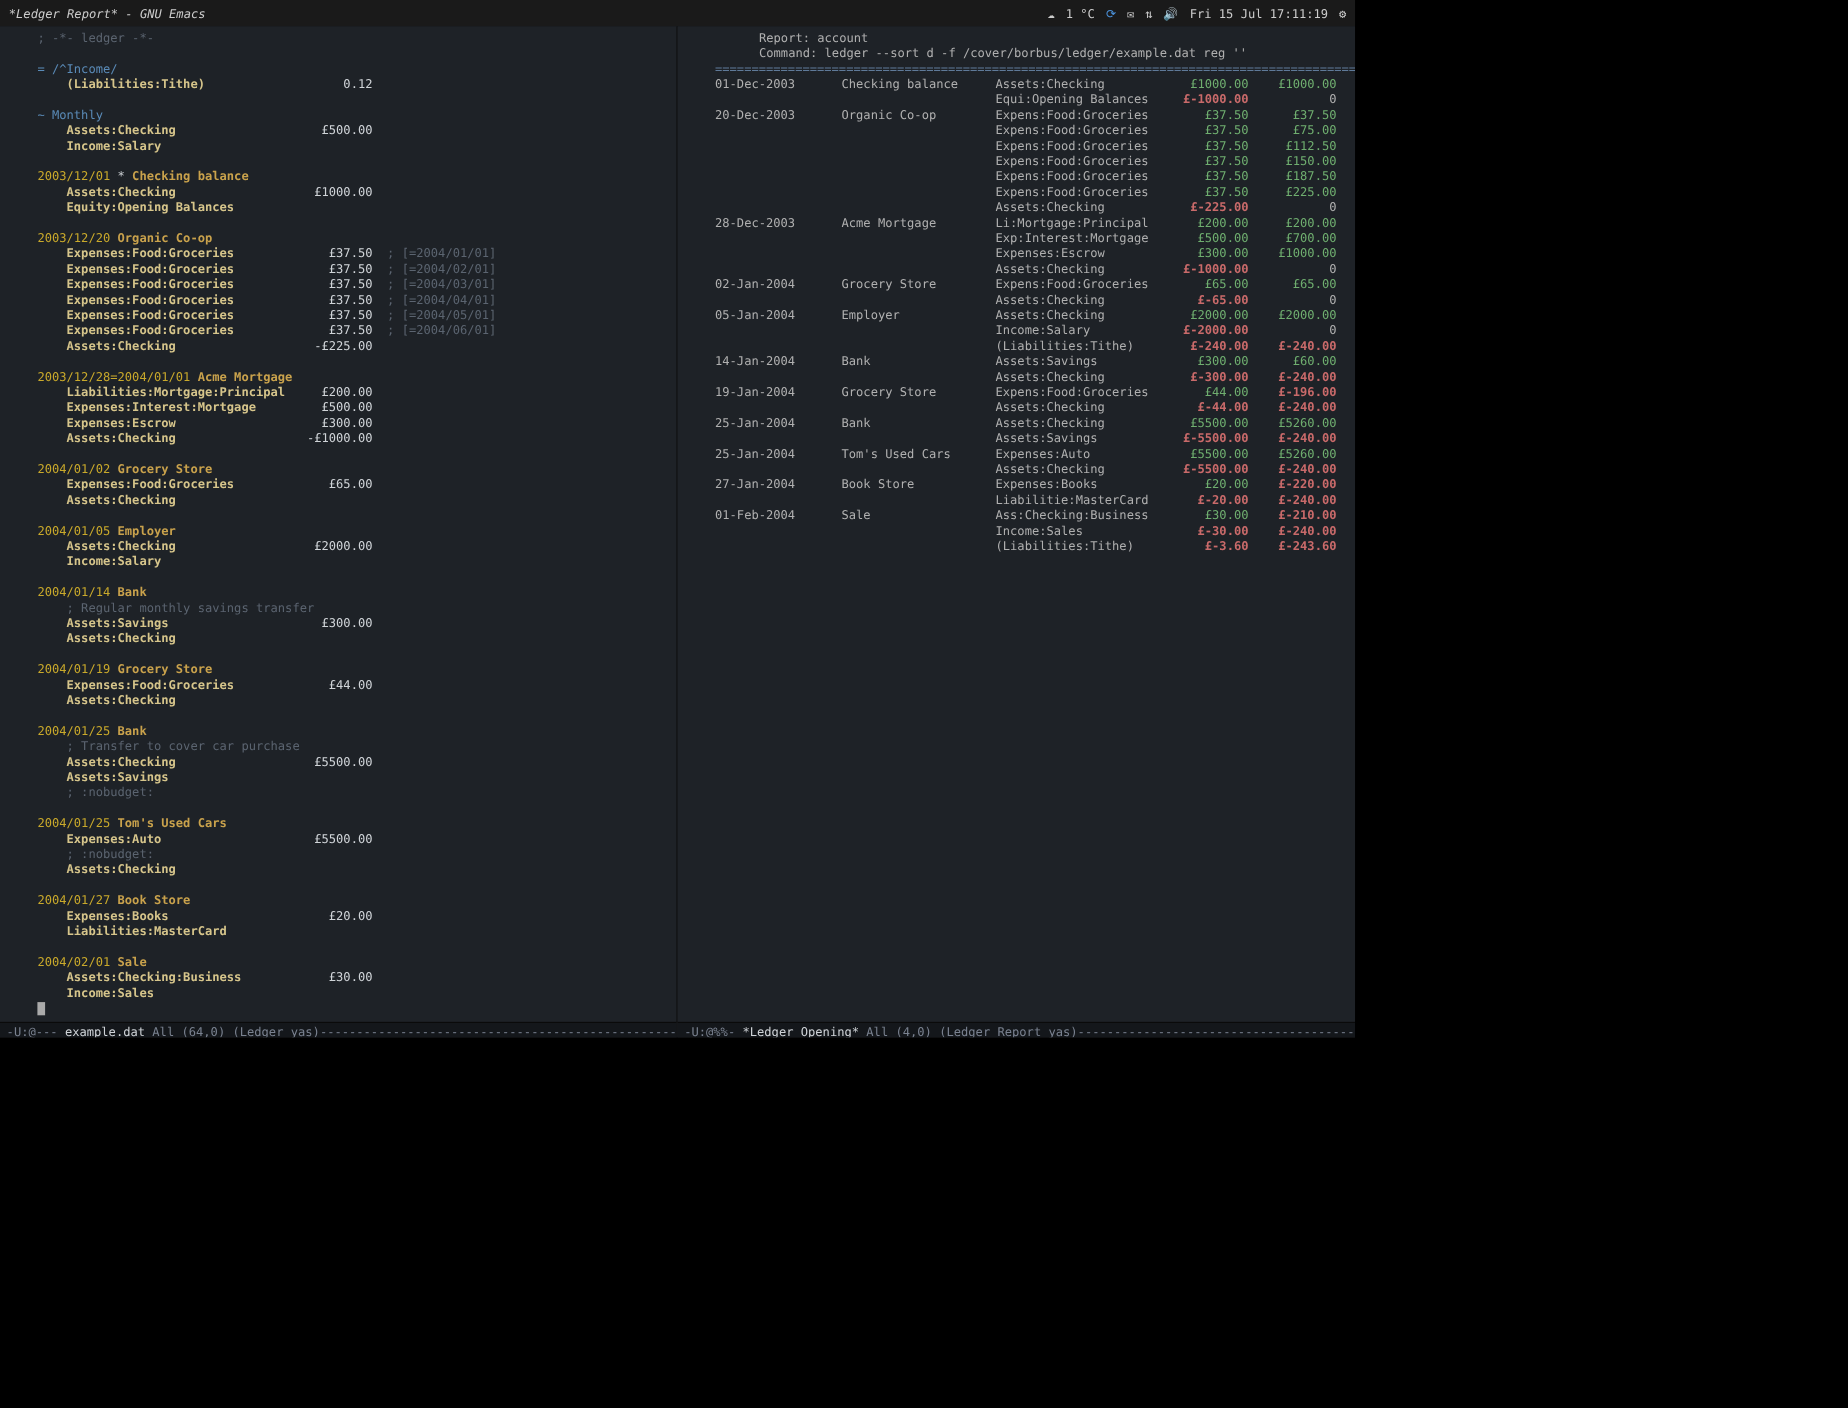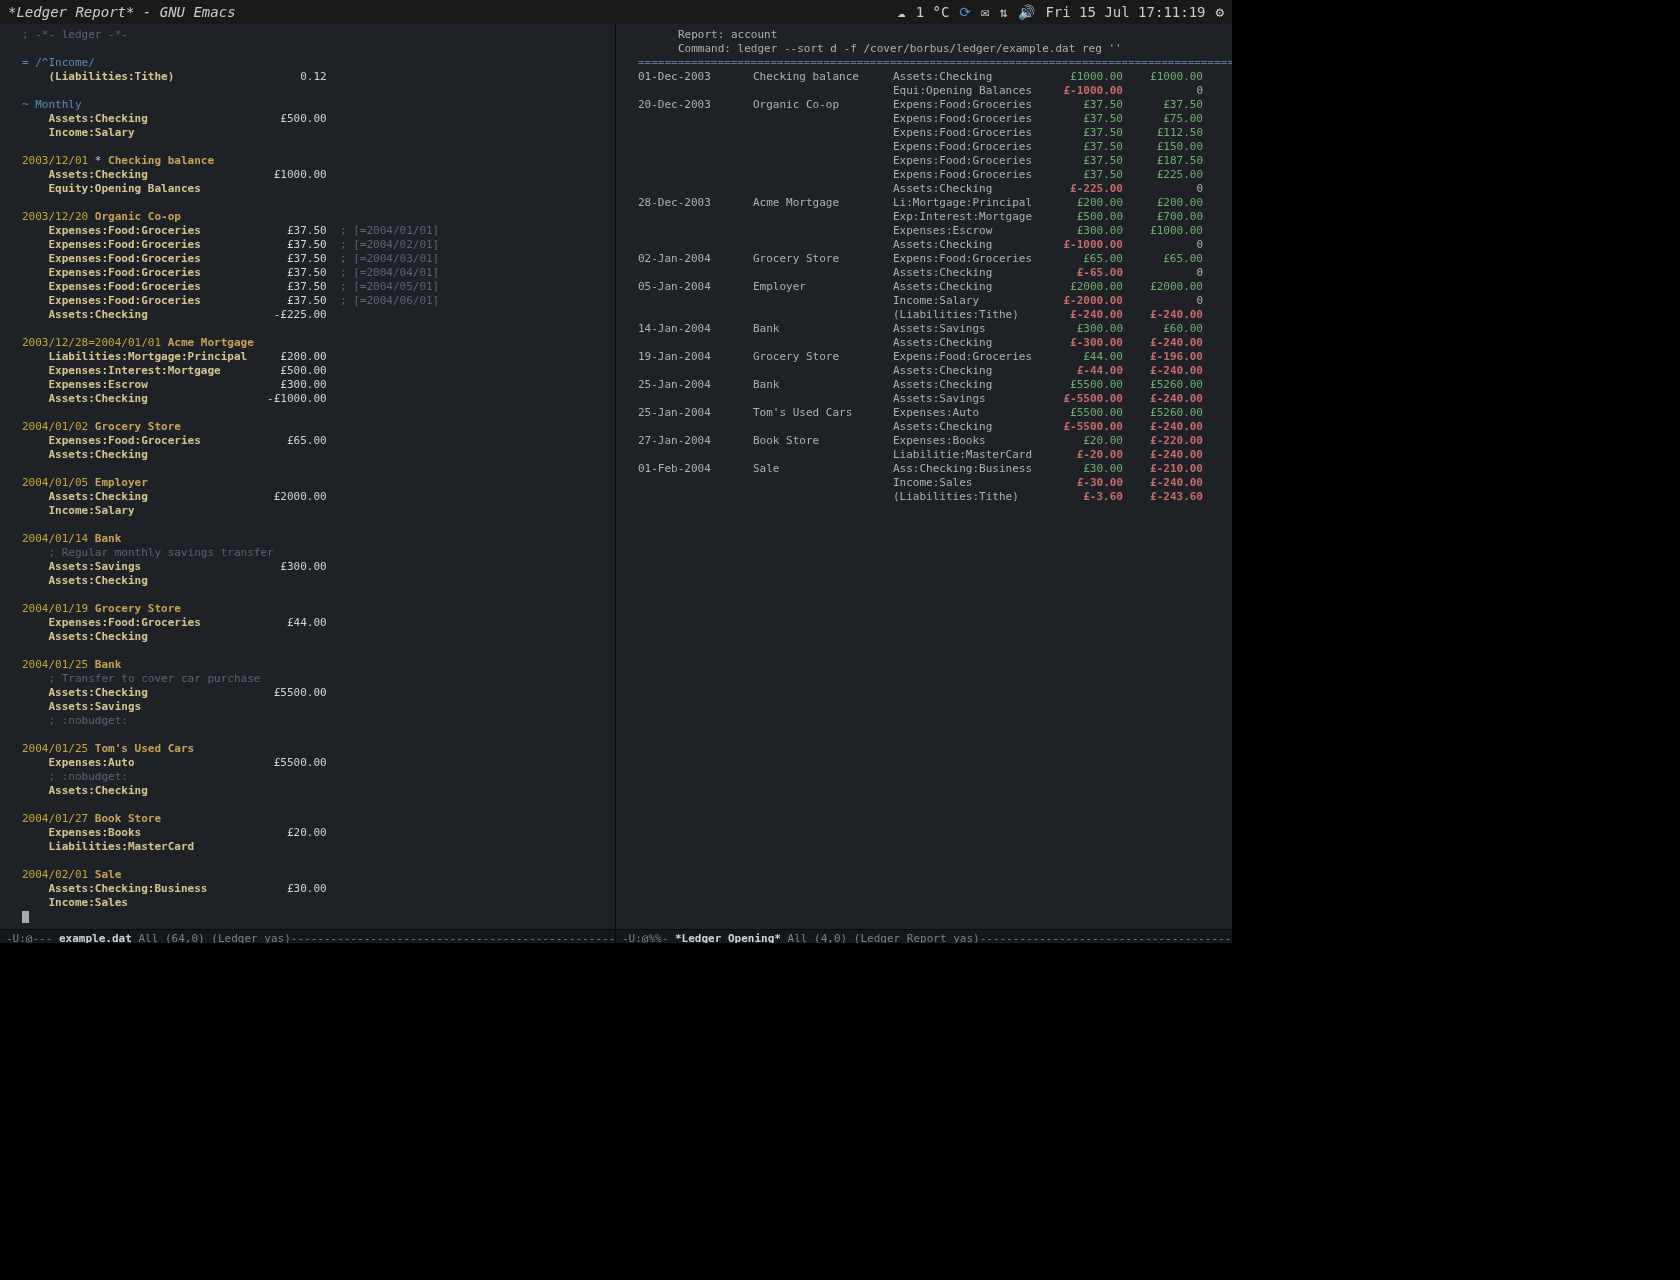--- a/index.html
+++ b/index.html
@@ -12,21 +12,21 @@
     height: 943px;
     overflow: hidden;
   }
   .titlebar {
     background: #1a1a1a;
     color: #ccc;
     height: 20px;
     display: flex;
     align-items: center;
     padding: 12px 8px;
-    font-size: 14px;
+    font-size: 11px;
     justify-content: flex-start;
   }
   .titlebar-left { flex: 1; font-style: italic; }
   .titlebar-right {
     display: flex;
     align-items: center;
     gap: 10px;
     color: #ccc;
   }
   .titlebar-right span { display: inline-flex; align-items: center; }
@@ -43,32 +43,33 @@
     display: flex;
     flex-direction: column;
   }
   .pane-left { border-right: 1px solid #0a0a0a; }
   .buffer {
     flex: 1;
     padding: 4px 8px 4px 22px;
     overflow: hidden;
     white-space: pre;
     line-height: 14px;
+    margin-left: 12px;
   }
   .modeline {
     background: #14171b;
     color: #7a8290;
     height: 18px;
     padding: 2px 6px;
     font-size: 11px;
     white-space: nowrap;
     overflow: hidden;
     border-top: 1px solid #0a0a0a;
   }
-  .modeline .buf { color: #d0d4d8; font-weight: bold; }
+  .modeline .buf { color: #d0d4d8; font-weight: normal; }
 
   
   .c-comment  { color: #5b6470; }
   .c-keyword  { color: #c9a24c; font-weight: bold; }
   .c-account  { color: #d6c58b; font-weight: bold; }
   .c-date     { color: #c9a92b; }
   .c-amount   { color: #d0d4d8; }
   .c-blue     { color: #5a8bb8; }
   .c-white    { color: #d0d4d8; }
 

